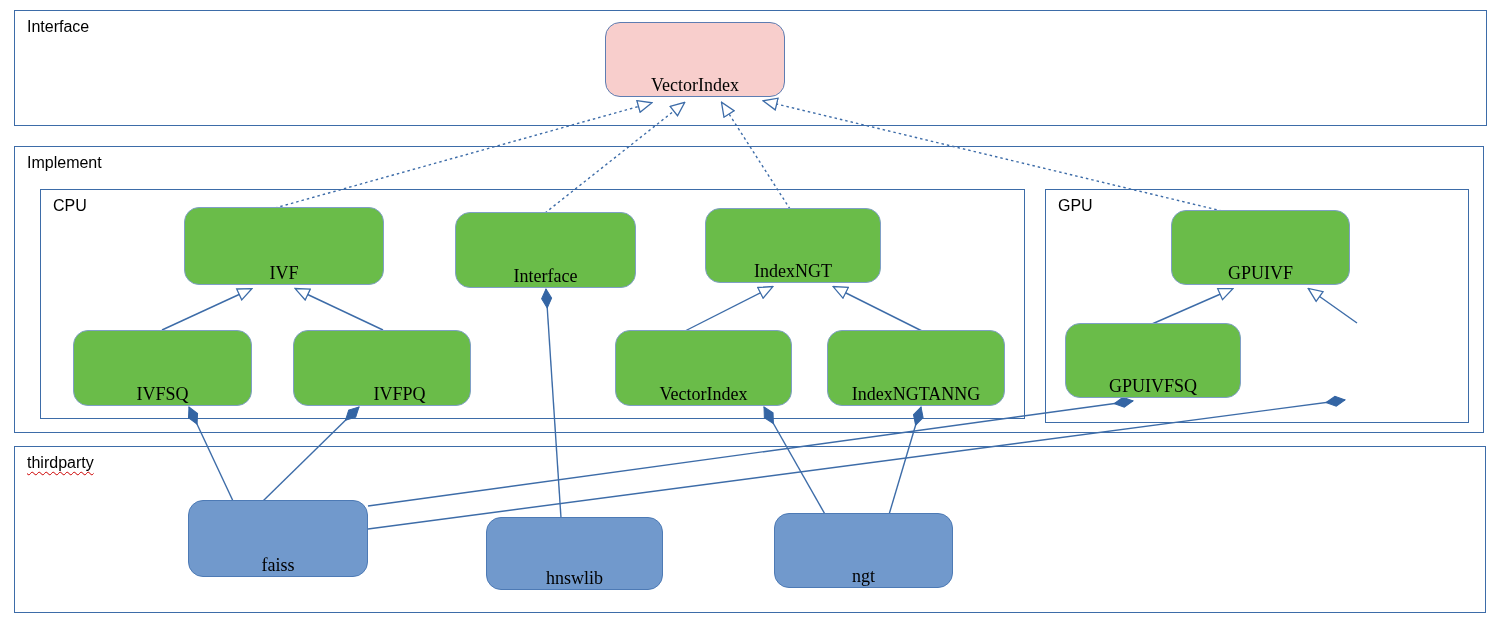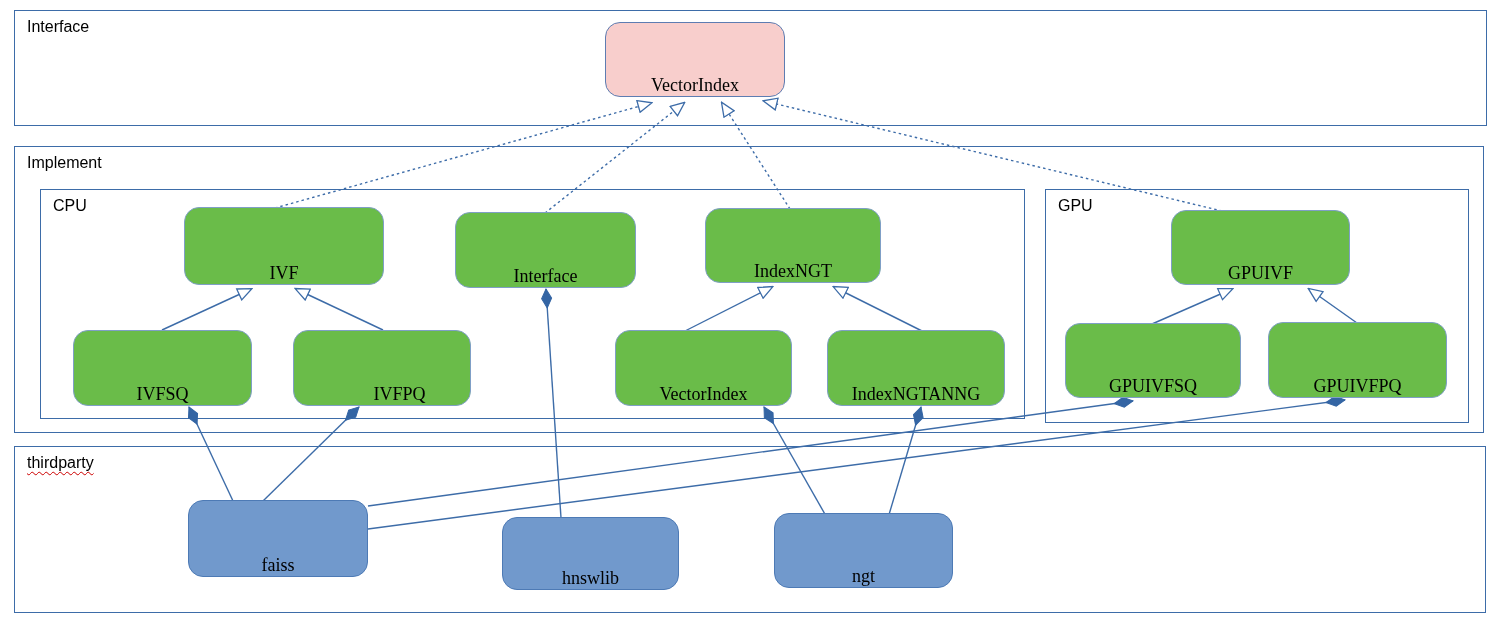--- a/index.html
+++ b/index.html
@@ -56,21 +56,21 @@
   #n-indexhnsw   { left:455px; top:212px; width:181px; height:76px; }
   #n-indexngt    { left:705px; top:208px; width:176px; height:75px; }
   #n-ivfsq       { left:73px;  top:330px; width:179px; height:76px; }
   #n-ivfpq       { left:293px; top:330px; width:178px; height:76px;padding-left:35px; }
   #n-indexngtonng{ left:615px; top:330px; width:177px; height:76px; }
   #n-indexngtanng{ left:827px; top:330px; width:178px; height:76px; }
   #n-gpuivf      { left:1171px;top:210px; width:179px; height:75px; }
   #n-gpuivfsq    { left:1065px;top:323px; width:176px; height:75px;font-family:Liberation Serif, serif; }
   #n-gpuivfpq    { left:1268px;top:322px; width:179px; height:76px; }
   #n-faiss       { left:188px; top:500px; width:180px; height:77px; }
-  #n-hnswlib     { left:486px; top:517px; width:177px; height:73px;margin-left:16px; }
+  #n-hnswlib     { left:486px; top:517px; width:177px; height:73px; }
   #n-ngt         { left:774px; top:513px; width:179px; height:75px; }
 </style>
 </head>
 <body>
 
 <div class="stage">
 
   <div class="container" id="c-interface">
     <span class="container-label">Interface</span>
   </div>
@@ -139,23 +139,20 @@
   </div>
   <div class="node cls" id="n-indexngtanng">
     <span>IndexNGTANNG</span>
   </div>
   <div class="node cls" id="n-gpuivf">
     <span>GPUIVF</span>
   </div>
   <div class="node cls" id="n-gpuivfsq">
     <span>GPUIVFSQ</span>
   </div>
-  <div class="node cls" id="n-gpuivfpq">
-    <span>GPUIVFPQ</span>
-  </div>
 
   <div class="node lib" id="n-faiss">
     <span>faiss</span>
   </div>
   <div class="node lib" id="n-hnswlib">
     <span>hnswlib</span>
   </div>
   <div class="node lib" id="n-ngt">
     <span>ngt</span>
   </div>

